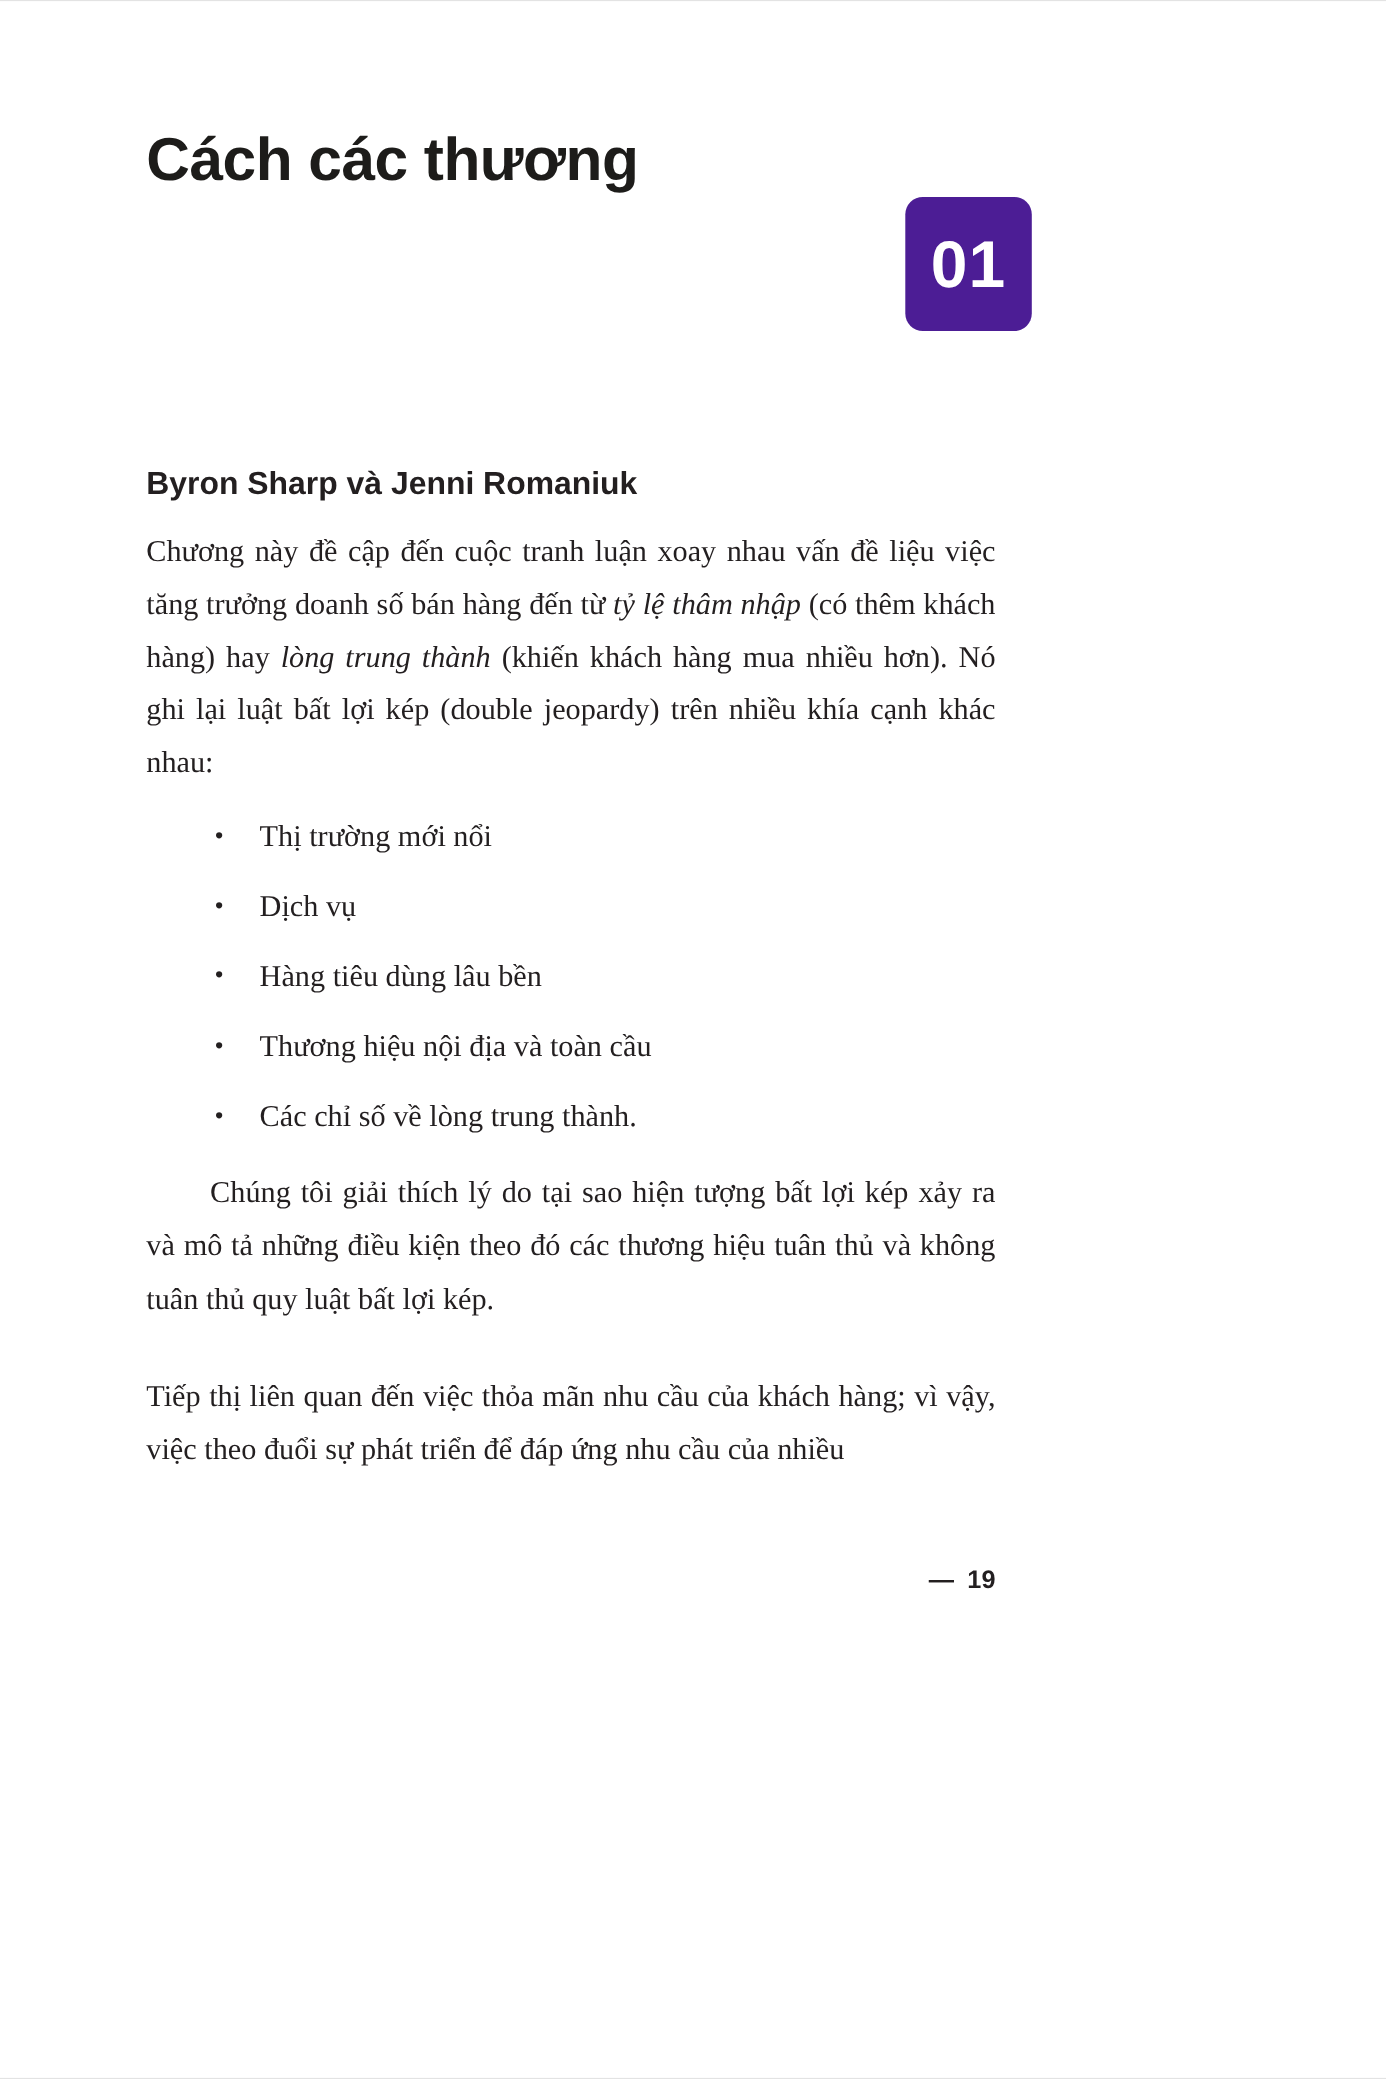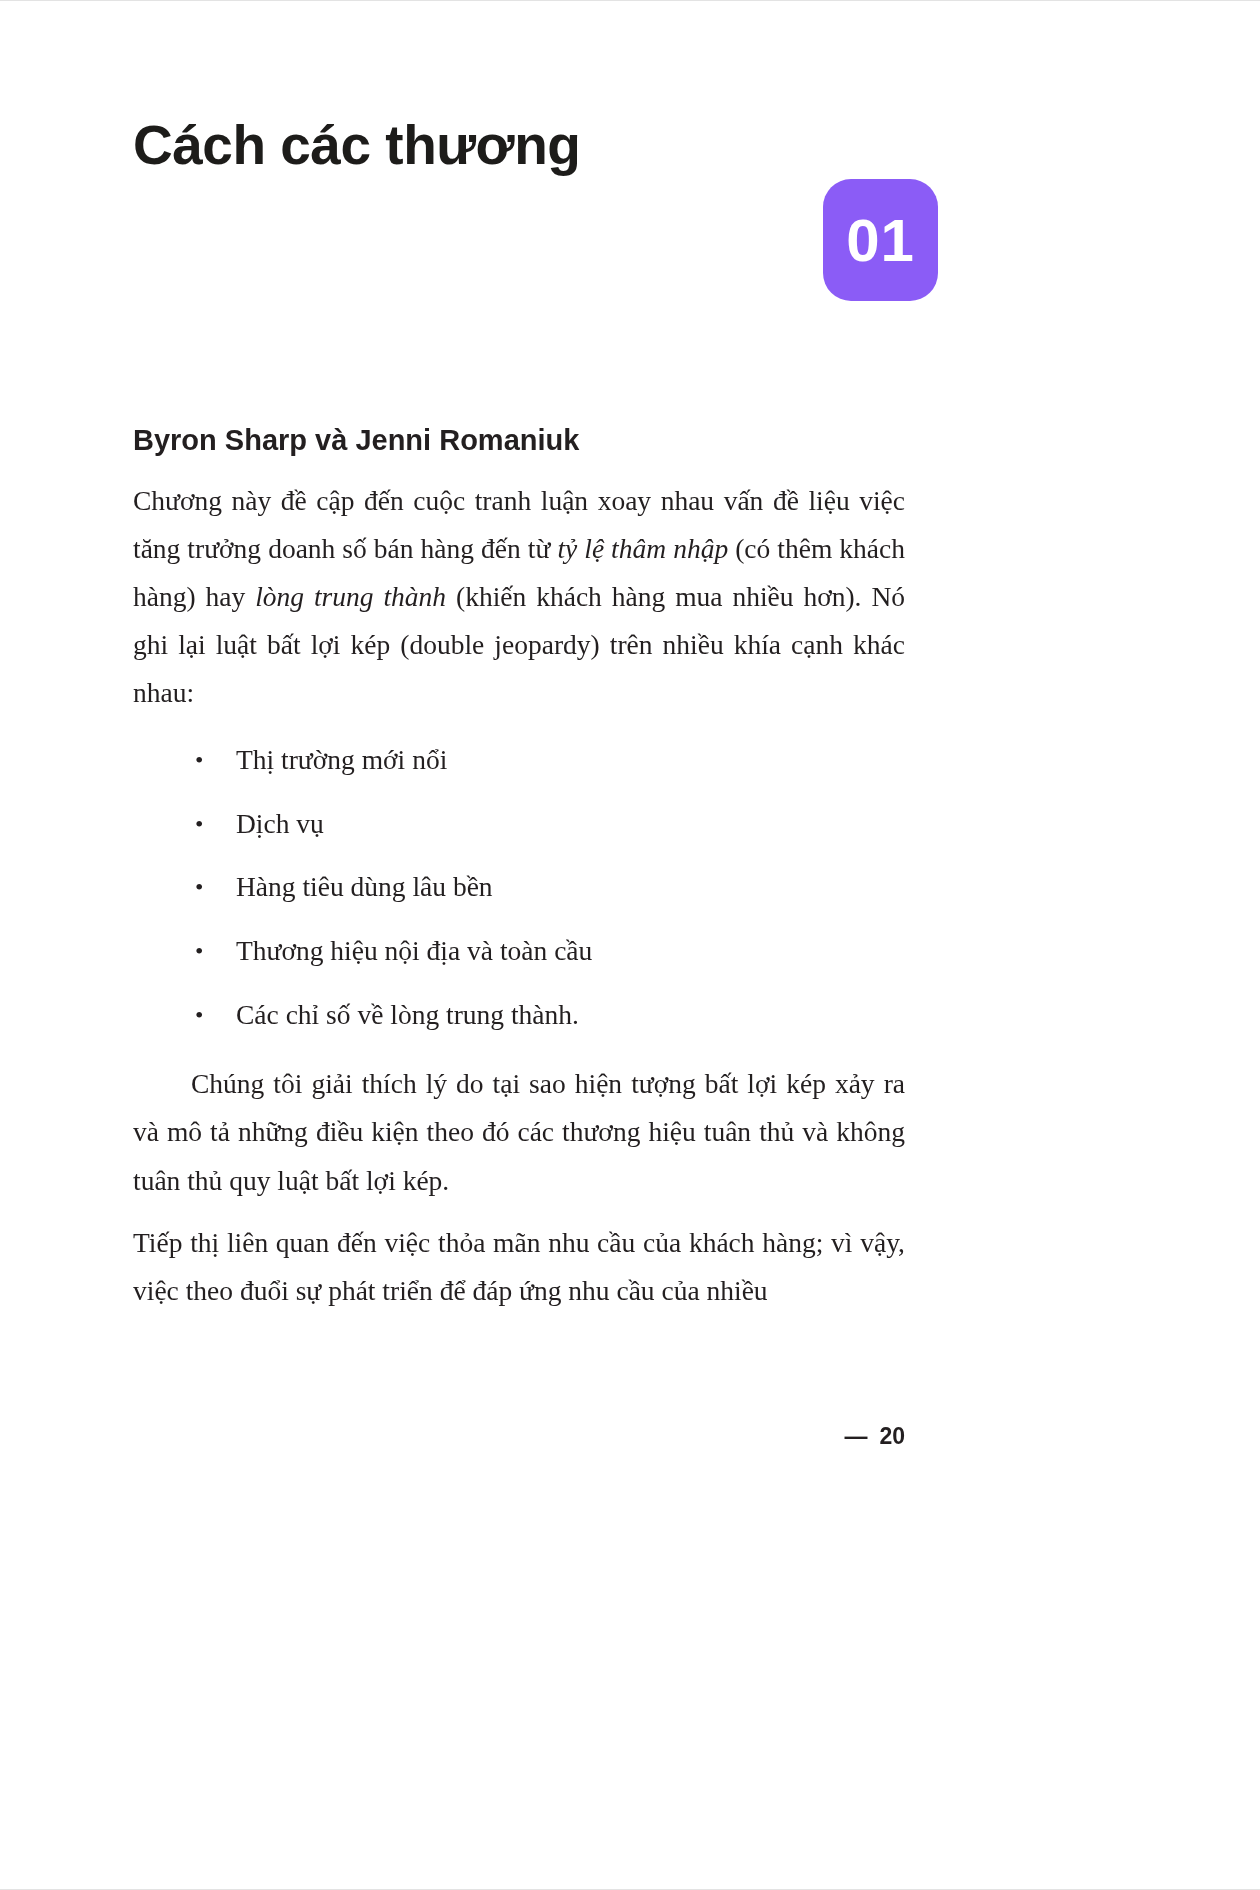--- a/index.html
+++ b/index.html
@@ -33,22 +33,22 @@
     line-height: 1.3;
     letter-spacing: -0.5px;
     color: #1d1c1a;
   }
   .chapter-badge {
     position: absolute;
     left: 823px;
     top: 178px;
     width: 115px;
     height: 122px;
-    background: #8b5cf6;
-    border-radius: 28px;
+    background: #4c1d95;
+    border-radius: 16px;
     display: flex;
     align-items: center;
     justify-content: center;
     color: #ffffff;
     font-family: "Liberation Sans", sans-serif;
     font-weight: 600;
     font-size: 60px;
     letter-spacing: 1px;
   }
   .authors {
@@ -92,21 +92,21 @@
     margin-top: 24px;
   }
   .section-heading {
     margin: 64px 0 0 0;
     font-family: "Liberation Sans", sans-serif;
     font-weight: 700;
     font-size: 31px;
     color: #1d1c1a;
   }
   .section-para {
-    margin-top: 14px;
+    margin-top: 40px;
   }
   .page-number {
     position: absolute;
     left: 133px;
     top: 1422px;
     width: 772px;
     text-align: right;
     font-family: "Liberation Sans", sans-serif;
     font-weight: 700;
     font-size: 23px;
@@ -159,16 +159,16 @@
     </ul>
 
     <p class="body-para indent-para">Chúng tôi giải thích lý do tại sao hiện tượng bất lợi kép xảy ra và mô tả những điều kiện theo đó các thương hiệu tuân thủ và không tuân thủ quy luật bất lợi kép.</p>
 
 
     <p class="body-para section-para">Tiếp thị liên quan đến việc thỏa mãn nhu cầu của khách hàng; vì vậy, việc theo đuổi sự phát triển để đáp ứng nhu cầu của nhiều</p>
 
   </div>
 
   <div class="page-number">
-    <span class="dash">—</span><span>20</span>
+    <span class="dash">—</span><span>19</span>
   </div>
 
 </div>
 
 </body></html>

